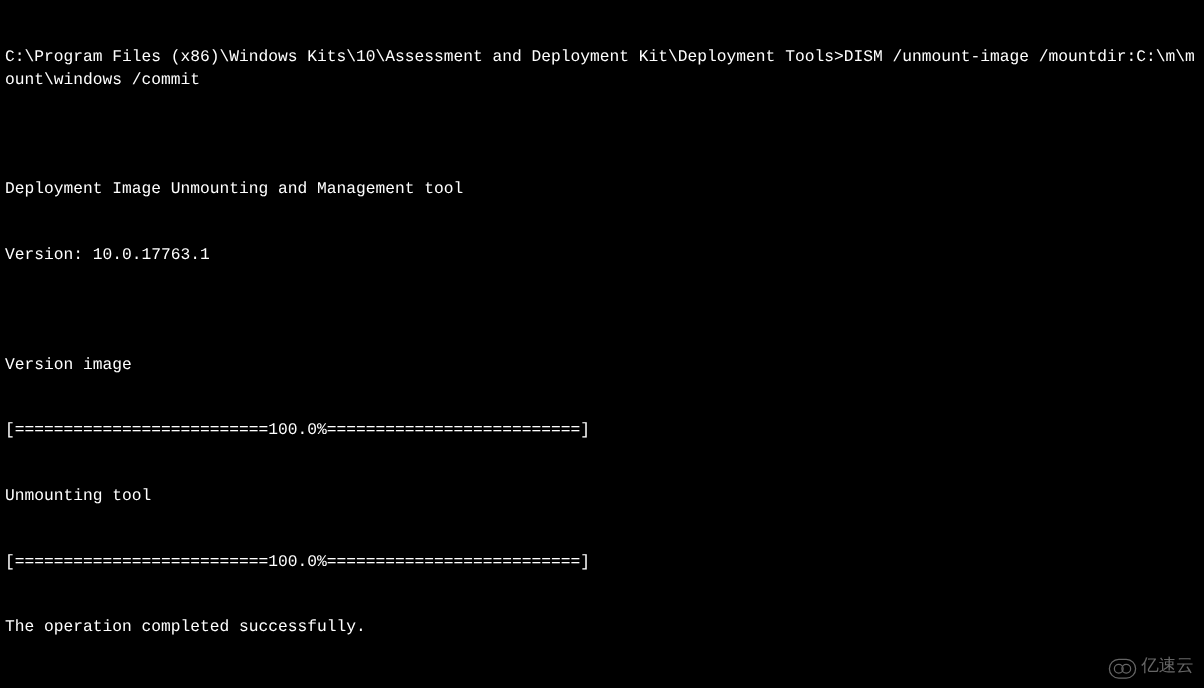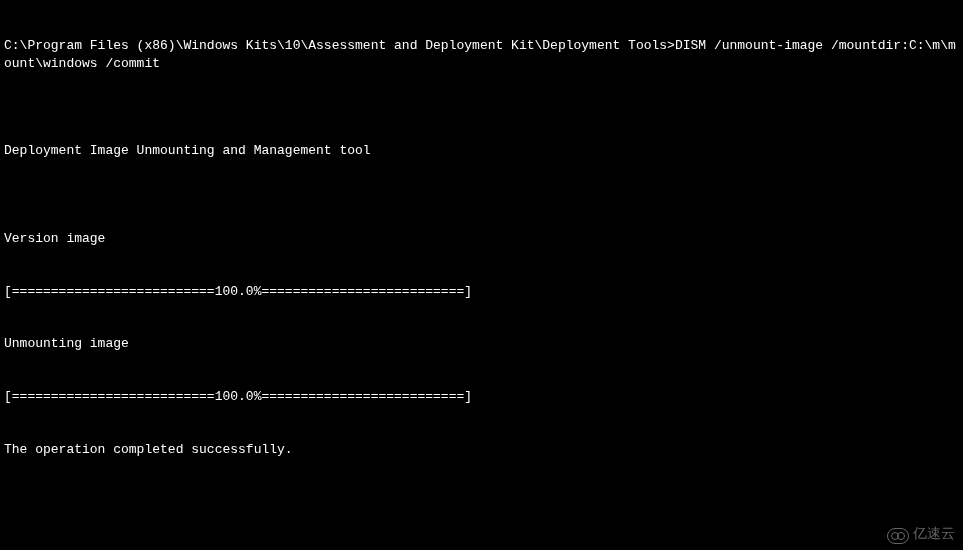--- a/index.html
+++ b/index.html
@@ -24,21 +24,21 @@
       word-break: break-all;
     }
     .line {
       display: block;
     }
     .watermark {
       position: absolute;
       bottom: 6px;
       right: 8px;
       display: flex;
-      align-items: flex-end;
+      align-items: center;
       gap: 4px;
       opacity: 0.6;
       color: #aaa;
       font-size: 14px;
     }
     .watermark-icon {
       width: 22px;
       height: 16px;
       border: 1.5px solid #aaa;
       border-radius: 10px;
@@ -64,24 +64,25 @@
       top: 3px;
     }
   </style>
 </head>
 <body>
 
 <div class="terminal">
   <span class="line">C:\Program Files (x86)\Windows Kits\10\Assessment and Deployment Kit\Deployment Tools&gt;DISM /unmount-image /mountdir:C:\m\mount\windows /commit</span>
   <span class="line"></span>
   <span class="line">Deployment Image Unmounting and Management tool</span>
+  <span class="line">Version: 10.0.17763.1</span>
   <span class="line"></span>
   <span class="line">Version image</span>
   <span class="line">[==========================100.0%==========================]</span>
-  <span class="line">Unmounting image</span>
+  <span class="line">Unmounting tool</span>
   <span class="line">[==========================100.0%==========================]</span>
   <span class="line">The operation completed successfully.</span>
   <span class="line"></span>
   
   <span class="line"></span>
   
   
   <span class="line"></span>
   
   

